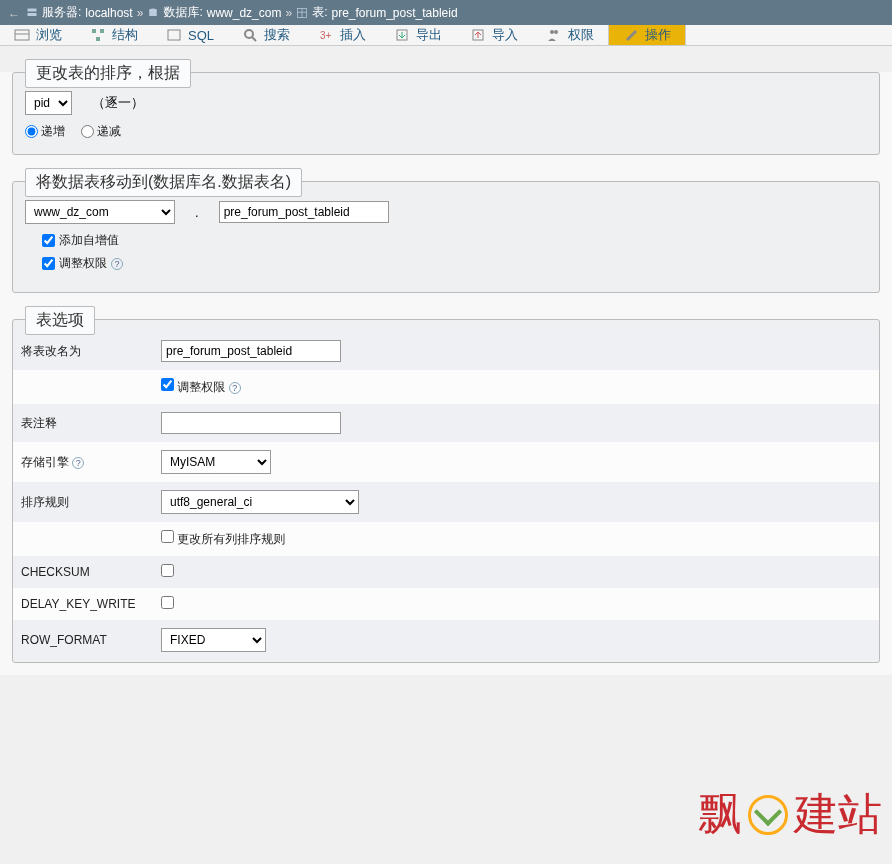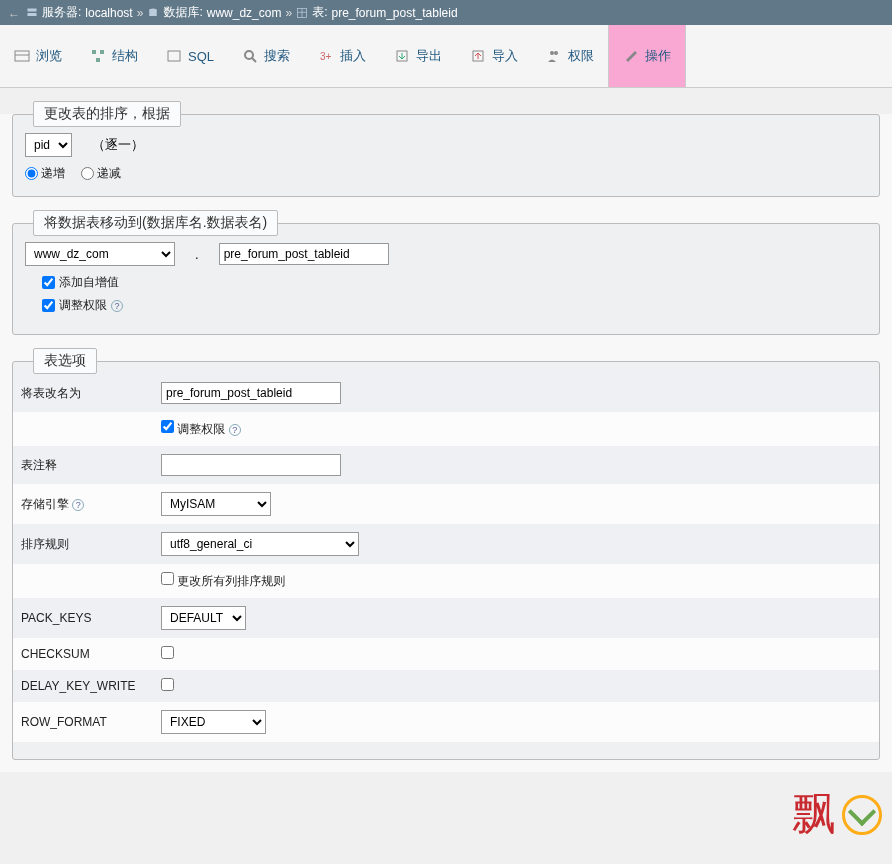--- a/index.html
+++ b/index.html
@@ -3,26 +3,26 @@
 <meta charset="utf-8">
 <style>
 * { box-sizing: border-box; margin: 0; padding: 0; }
 body { font-family: Arial, "Microsoft YaHei", sans-serif; font-size: 13px; background: #f0f0f0; width: 892px; }
 .breadcrumb { background: #617888; color: #fff; padding: 4px 8px; font-size: 12px; display: flex; align-items: center; }
 .breadcrumb .back { color: #ccc; margin-right: 6px; cursor: pointer; }
 .breadcrumb .sep { margin: 0 4px; color: #ddd; }
 .breadcrumb .bc-item { display: inline-flex; align-items: center; gap: 4px; }
 .breadcrumb .bc-icon { width: 12px; height: 12px; display: inline-block; }
 .tabbar { background: #f5f5f5; border-bottom: 1px solid #ccc; display: flex; padding: 0; }
-.tab { padding: 22px 14px; display: flex; align-items: center; gap: 6px; color: #235a81; cursor: pointer; font-size: 13px; }
-.tab.active { background: #f9a8d4; border-right: 1px solid #ccc; border-left: 1px solid #ccc; }
+.tab { padding: 1px 14px; display: flex; align-items: center; gap: 6px; color: #235a81; cursor: pointer; font-size: 13px; }
+.tab.active { background: #eab308; border-right: 1px solid #ccc; border-left: 1px solid #ccc; }
 .tab-icon { width: 16px; height: 16px; display: inline-block; }
 .content { padding: 0 12px 12px 12px; background: #f8f8f8; }
 .panel { background: #eef0f2; border: 1px solid #bbb; border-radius: 3px; margin-top: 26px; padding: 10px 12px 14px 12px; position: relative; }
-.panel-title { position: absolute; top: -14px; left: 20px; background: #fafbfc; border: 1px solid #bbb; padding: 3px 10px; font-size: 14px; color: #333; border-radius: 2px; }
+.panel-title { position: absolute; top: -14px; left: 12px; background: #fafbfc; border: 1px solid #bbb; padding: 3px 10px; font-size: 16px; color: #333; border-radius: 2px; }
 .row { margin: 8px 0; display: flex; align-items: center; gap: 20px; }
 select, input[type=text] { font-size: 12px; padding: 3px 4px; border: 1px solid #999; background: #fff; }
 label { font-size: 12px; color: #222; }
 .checkbox-row { display: flex; align-items: center; gap: 4px; margin: 6px 17px; font-size: 12px; color: #222; }
 .help-icon { width: 12px; height: 12px; display: inline-block; border: 1px solid #8ab; border-radius: 50%; color: #569; font-size: 9px; text-align: center; line-height: 10px; cursor: pointer; }
 .options-table { width: 100%; border-collapse: collapse; margin-top: 6px; }
 .options-table td { padding: 8px 8px; font-size: 12px; color: #222; vertical-align: middle; }
 .options-table tr:nth-child(odd) td { background: #eef0f3; }
 .options-table tr:nth-child(even) td { background: #fcfcfd; }
 .options-table td:first-child { width: 140px; }
@@ -163,21 +163,21 @@
       <input type="checkbox" checked="" style="">
       <span>添加自增值</span>
     </div>
     <div class="checkbox-row">
       <input type="checkbox" checked="" style="">
       <span>调整权限</span>
       <span class="help-icon">?</span>
     </div>
   </div>
 
-  <div class="panel" style="padding:6px 0 17px 0">
+  <div class="panel" style="padding:6px 0 2px 0">
     <div class="panel-title">表选项</div>
     <table class="options-table">
       <tbody>
           <tr>
         <td>将表改名为</td>
         <td><input type="text" style="width: 180px;" value="pre_forum_post_tableid"></td>
       </tr>
       <tr>
         <td></td>
         <td><input type="checkbox" checked="" style=""> <span>调整权限</span> <span class="help-icon">?</span></td>
@@ -192,37 +192,34 @@
       </tr>
       <tr>
         <td>排序规则</td>
         <td><select style="width:198px"><option>utf8_general_ci</option></select></td>
       </tr>
       <tr>
         <td></td>
         <td><input type="checkbox" style=""> <span>更改所有列排序规则</span></td>
       </tr>
       <tr>
-        <td>PACK_KEYS</td>
-        <td><select style="width:85px"><option>DEFAULT</option></select></td>
-      </tr>
-      <tr>
         <td>CHECKSUM</td>
         <td><input type="checkbox" style=""></td>
       </tr>
       <tr>
         <td>DELAY_KEY_WRITE</td>
         <td><input type="checkbox" style=""></td>
       </tr>
       <tr>
         <td>ROW_FORMAT</td>
         <td><select style="width:105px"><option>FIXED</option></select></td>
       </tr>
     </tbody>
       </table>
   </div>
 
 </div>
 
 <div class="watermark">
   <span>飘</span>
   <span class="logo-circle"></span>
+  <span>建站</span>
 </div>
 
 </body></html>

